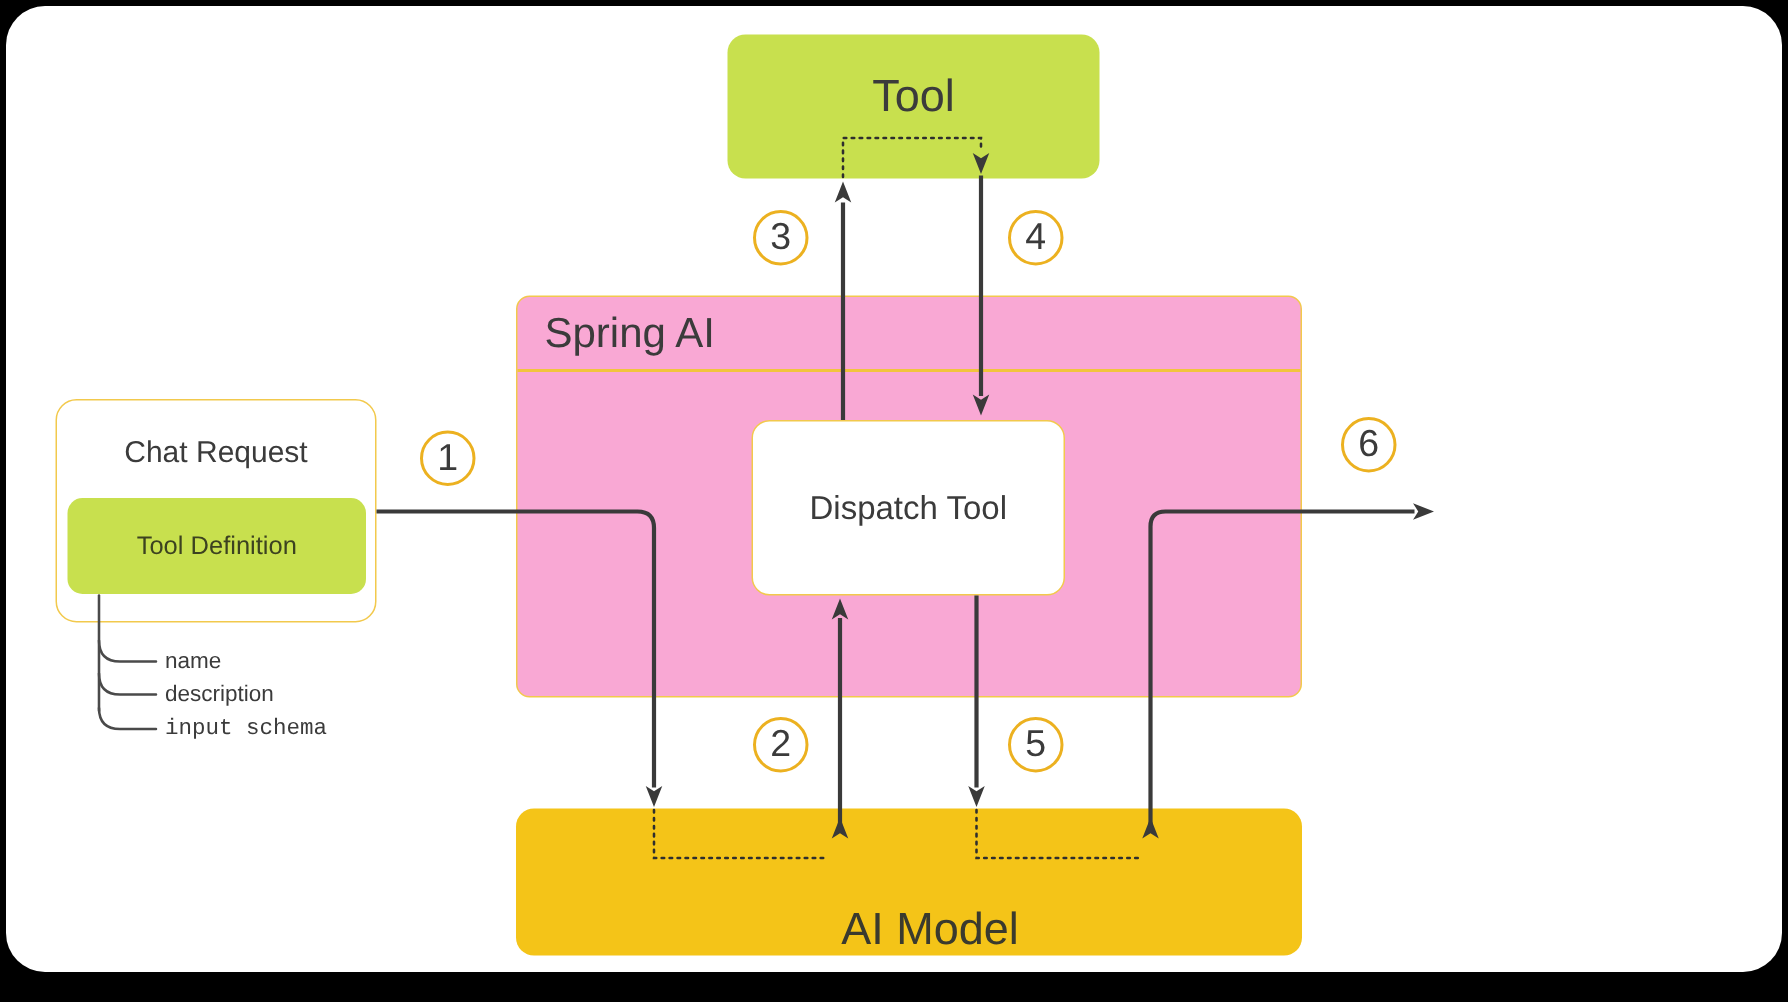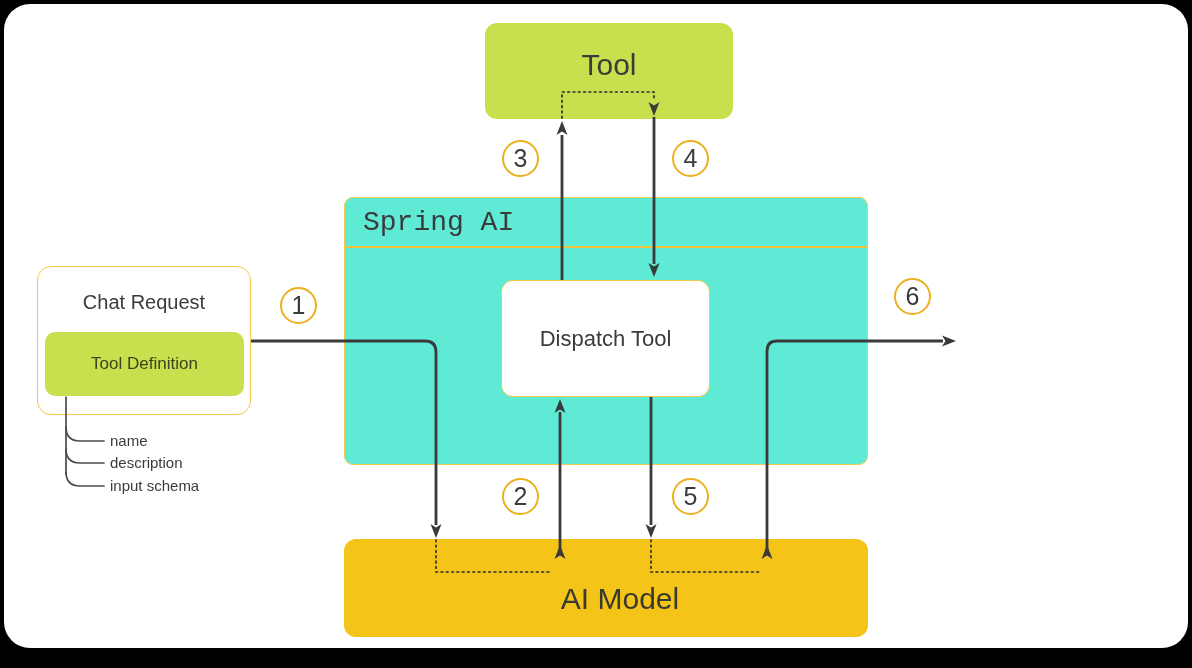--- a/index.html
+++ b/index.html
@@ -25,21 +25,21 @@
   .box { position: absolute; }
 
   .tool-box {
     left: 481px; top: 19px; width: 248px; height: 96px;
     background: var(--lime); border-radius: 12px;
     display: flex; align-items: center; justify-content: center;
     padding-bottom: 12px; font-size: 30px; color: var(--ink);
   }
   .spring-box {
     left: 340px; top: 193px; width: 524px; height: 268px;
-    background: #5eead4; border: 1.5px solid var(--box-border); border-radius: 9px; font-family: Liberation Mono, monospace;
+    background: #f9a8d4; border: 1.5px solid var(--box-border); border-radius: 9px;
   }
   .spring-header {
     height: 50px; border-bottom: 2px solid var(--divider);
     display: flex; align-items: center; padding-left: 18px;
     font-size: 28px; color: var(--ink);
   }
   .dispatch-box {
     left: 497px; top: 276px; width: 209px; height: 117px;
     background: #ffffff; border: 1.5px solid var(--box-border); border-radius: 12px;
     display: flex; flex-direction: row; align-items: center; justify-content: center;
@@ -61,21 +61,21 @@
   }
   .chat-response-box {
     left: 953px; top: 262px; width: 211px; height: 149px;
     background: #ffffff; border: 1.5px solid var(--box-border); border-radius: 14px;
     display: flex; align-items: center; justify-content: center;
     font-size: 20px; color: var(--ink);
   }
   .ai-box {
     left: 340px; top: 535px; width: 524px; height: 98px;
     background: var(--gold); border-radius: 12px;
-    display: flex; align-items: center; justify-content: center;
+    display: flex; align-items: flex-end; justify-content: center;
     padding-top: 22px; font-size: 30px; color: #3a3a2e; padding-left: 28px;
   }
 
   .wires { position: absolute; left: 0; top: 0; width: 1192px; height: 668px; pointer-events: none; }
   .wire   { fill: none; stroke: var(--arrow); stroke-width: 2.8px; }
   .dotted { fill: none; stroke: #2e2e2e; stroke-width: 1.7px; stroke-dasharray: 1.7 3.6; stroke-linecap: round; }
   .arrowhead { fill: var(--arrow); stroke: none; }
   .branch { fill: none; stroke: var(--branch); stroke-width: 1.7px; stroke-linecap: round; }
 
   .step {
@@ -90,21 +90,21 @@
   .step-4 { left: 668px; top: 136px; }
   .step-5 { left: 668px; top: 474px; }
   .step-6 { left: 890px; top: 274px; }
 
   .field-label {
     position: absolute; left: 106px; height: 18px; line-height: 18px;
     font-size: 15px; color: var(--ink); white-space: nowrap;
   }
   .field-0 { top: 428px; }
   .field-1 { top: 450px; }
-  .field-2 { top: 473px; }
+  .field-2 { top: 473px; font-family: Liberation Mono, monospace; }
 </style>
 </head>
 <body>
 
 <div class="stage">
   <div class="card">
 
     <div class="box tool-box">
       <span>Tool</span>
     </div>

